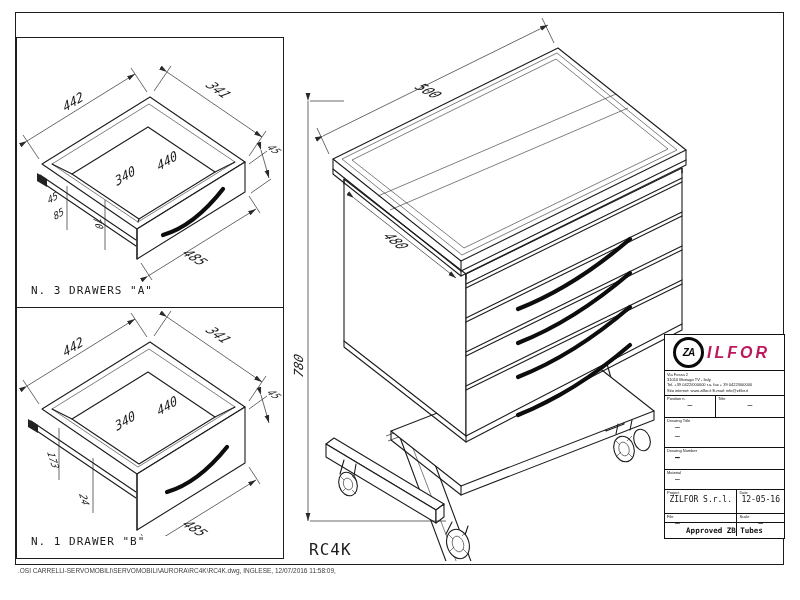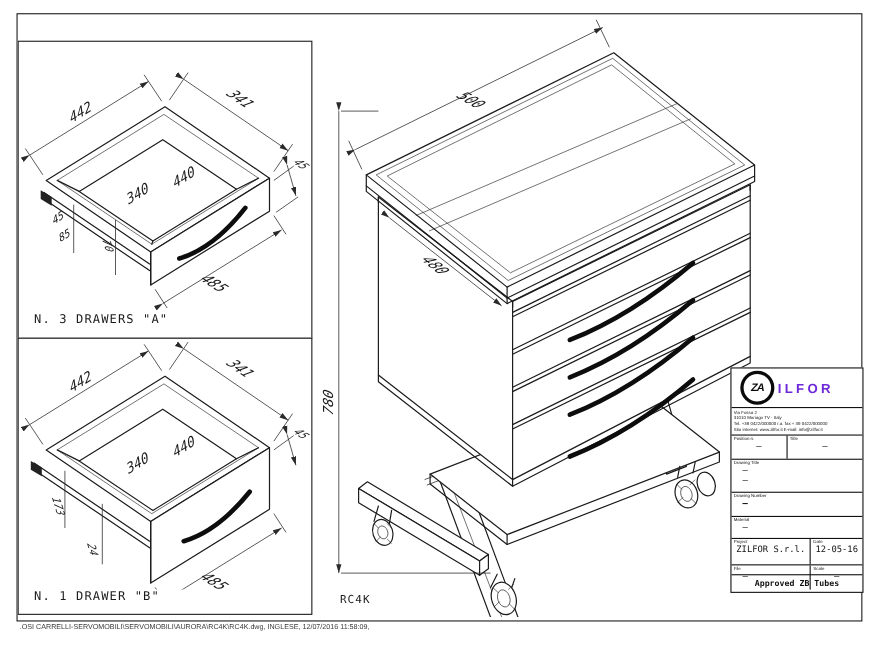--- a/index.html
+++ b/index.html
@@ -12,32 +12,32 @@
   #capA{bottom:10px;}
   #capB{bottom:10px;}
   svg{display:block;}
   .ln{stroke:#1c1c1c;stroke-width:1.1;fill:none;stroke-linejoin:round;stroke-linecap:round;}
   .fc{stroke:#1c1c1c;stroke-width:1.1;fill:#ffffff;stroke-linejoin:round;}
   .thin{stroke:#2a2a2a;stroke-width:0.6;fill:none;}
   .dimln{stroke:#2a2a2a;stroke-width:0.7;fill:none;}
   .handle{stroke:#0d0d0d;stroke-width:4.2;fill:none;stroke-linecap:round;}
   .dim{font-family:"DejaVu Sans Mono",monospace;font-style:italic;font-size:12.5px;fill:#1b1b1b;}
   .dimsm{font-family:"DejaVu Sans Mono",monospace;font-style:italic;font-size:9.5px;fill:#1b1b1b;}
-  .cartlabel{position:absolute;left:293px;top:527px;font-family:"DejaVu Sans Mono",monospace;font-size:10px;letter-spacing:1px;color:#1c1c1c;}
+  .cartlabel{position:absolute;left:293px;top:527px;font-family:"DejaVu Sans Mono",monospace;font-size:16px;letter-spacing:1px;color:#1c1c1c;}
   
   .tb{position:absolute;left:648px;top:321px;width:121px;height:205px;border:1.4px solid #111;box-sizing:border-box;background:#fff;font-family:"Liberation Sans",sans-serif;color:#111;}
   .tb .row{border-bottom:1px solid #111;box-sizing:border-box;position:relative;}
   .tb .lbl{font-size:4px;color:#111;padding:1px 2px 0 2px;line-height:4.5px;white-space:nowrap;overflow:hidden;}
   .tb .val{font-family:"DejaVu Sans Mono",monospace;font-size:8px;text-align:center;line-height:9px;}
   .tb .cells{display:flex;}
   .tb .cells>div{box-sizing:border-box;}
   .tb .cells>div+div{border-left:1px solid #111;}
   .logo-row{height:36px;display:flex;align-items:center;padding-left:8px;}
   .logo-circle{width:25px;height:25px;border:3px solid #0a0a0a;border-radius:50%;display:flex;align-items:center;justify-content:center;font-weight:bold;font-size:10px;font-style:italic;letter-spacing:-1px;color:#0a0a0a;flex:0 0 auto;}
-  .brand{font-weight:bold;font-size:12px;letter-spacing:3px;color:#6d28d9;margin-left:3px;}
+  .brand{font-weight:bold;font-size:16px;letter-spacing:3px;color:#be185d;margin-left:3px;font-style:italic;}
   .addr{font-size:4px;line-height:5.2px;padding:1px 2px 2px 2px;border-bottom:1px solid #111;color:#111;}
   .approved{position:absolute;left:0;right:0;bottom:0;height:15px;border-top:1px solid #111;font-family:"DejaVu Sans Mono",monospace;font-weight:bold;font-size:7.5px;display:flex;align-items:center;justify-content:center;text-align:center;}
   .footer{position:absolute;left:18px;top:567px;font-size:6.5px;color:#3c3c3c;font-family:"Liberation Sans",sans-serif;white-space:nowrap;}
 </style>
 </head>
 <body>
 
 <div class="sheet">
 
   <div class="viewbox" id="boxA">

